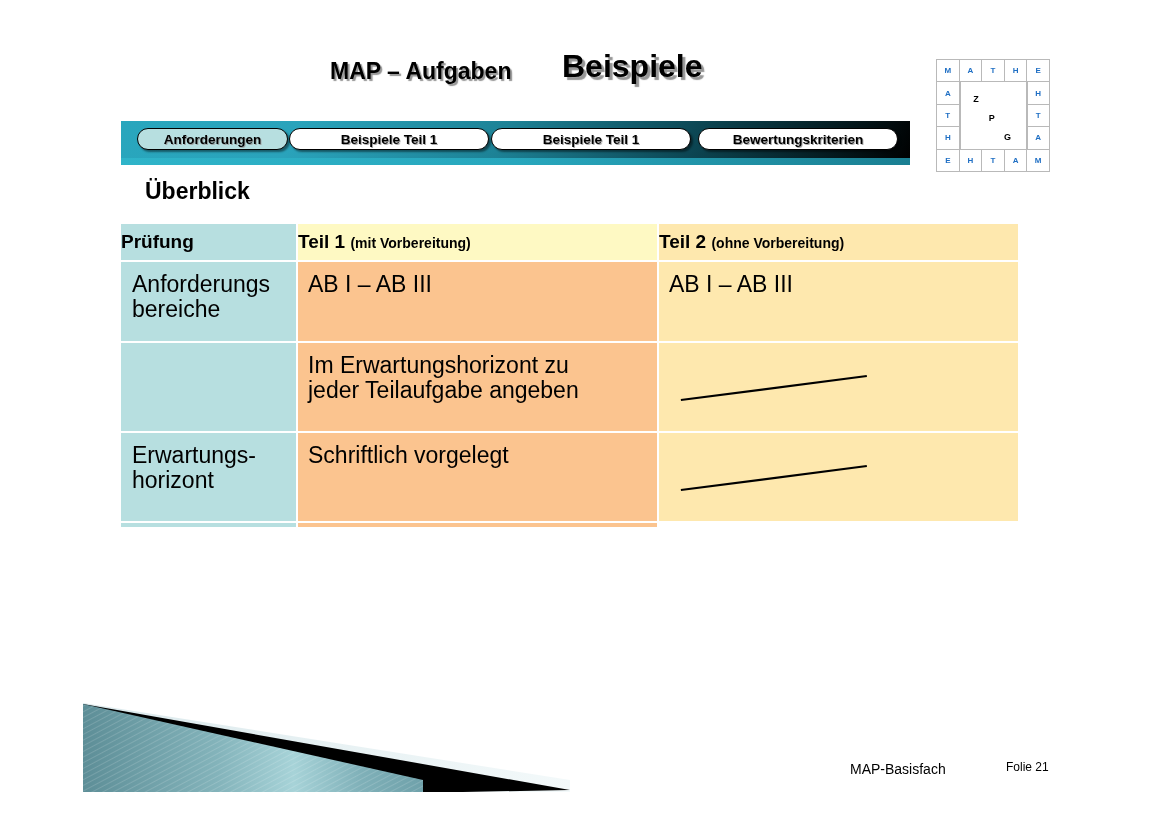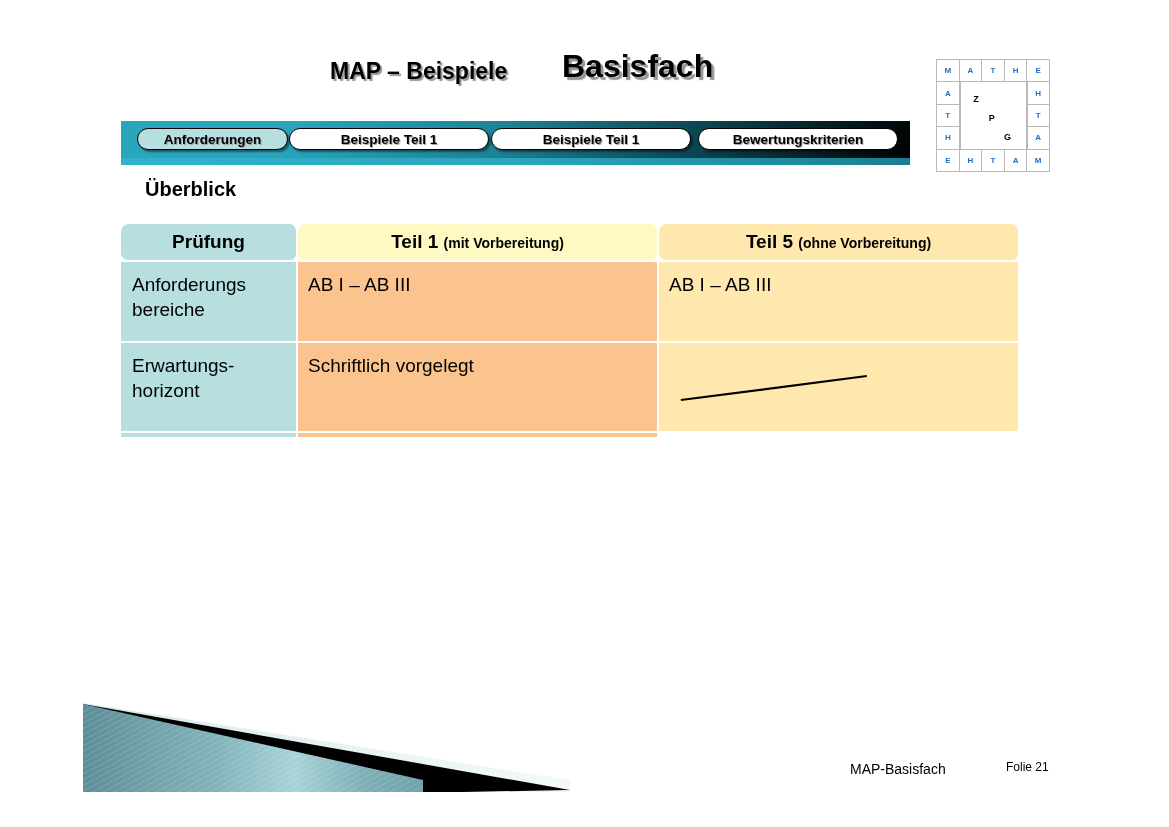--- a/index.html
+++ b/index.html
@@ -126,21 +126,21 @@
   #nav-0 { left: 16px;  width: 151px; }
   #nav-1 { left: 168px; width: 200px; }
   #nav-2 { left: 370px; width: 200px; }
   #nav-3 { left: 577px; width: 200px; }
 
   
   #section-heading {
     position: absolute;
     left: 145px;
     top: 178px;
-    font-size: 20px;
+    font-size: 23px;
     font-weight: bold;
     color: #000000;
   }
 
   
   #overview-table {
     position: absolute;
     left: 121px;
     top: 224px;
     width: 899px;
@@ -152,41 +152,40 @@
   #overview-table col.c2 { width: 361px; }
   #overview-table col.c3 { width: 361px; }
 
   #overview-table th, #overview-table td {
     padding: 0;
     vertical-align: top;
     border-right: 2px solid #ffffff;
     border-bottom: 2px solid #ffffff;
   }
   #overview-table th {
-    text-align: center;
+    text-align: left;
     vertical-align: middle;
     height: 36px;
     font-size: 19px;
     font-weight: bold;
-    border-radius: 8px;
   }
   th.head-1 { background: #b7dfe0; }
   th.head-2 { background: #fef9c3; }
   th.head-3 { background: #fee8ae; }
   .head-note {
     font-size: 14px;
     font-weight: bold;
   }
 
   td.col-1 { background: #b7dfe0; }
   td.col-2 { background: #fbc48f; }
   td.col-3 { background: #fee8ae; }
 
   .cell-text {
-    font-size: 19px;
+    font-size: 23px;
     line-height: 25px;
     padding: 10px 0 0 10px;
   }
   .cell-text.c1pad { padding-left: 11px; }
 
   tr.r1 td { height: 79px; }
   tr.r2 td { height: 88px; }
   tr.r3 td { height: 88px; }
   tr.r4 td { height: 4px; }
   tr.r4 td.col-3 { background: transparent; border-bottom: none; }
@@ -226,22 +225,22 @@
     top: 760px;
     font-size: 12px;
     color: #000000;
     white-space: nowrap;
   }
 </style>
 </head>
 <body>
 
 <div id="title-area">
-  <div id="title-main">MAP – Beispiele</div>
-  <div id="title-sub">Basisfach</div>
+  <div id="title-main">MAP – Aufgaben</div>
+  <div id="title-sub">Beispiele</div>
 </div>
 
 <div id="logo-grid">
   <table>
     <tbody>
         <tr>
       <td class="edge">M</td>
       <td class="edge">A</td>
       <td class="edge">T</td>
       <td class="edge">H</td>
@@ -303,35 +302,48 @@
   <thead>
     <tr>
       <th class="head-1">
         <span>Prüfung</span>
       </th>
       <th class="head-2">
         <span>Teil 1</span>
          <span class="head-note">(mit Vorbereitung)</span>
       </th>
       <th class="head-3">
-        <span>Teil 5</span>
+        <span>Teil 2</span>
          <span class="head-note">(ohne Vorbereitung)</span>
       </th>
     </tr>
   </thead>
   <tbody>
     <tr class="r1">
       <td class="col-1">
         <div class="cell-text c1pad">Anforderungs<br>bereiche</div>
       </td>
       <td class="col-2">
         <div class="cell-text">AB I – AB III</div>
       </td>
       <td class="col-3">
         <div class="cell-text">AB I – AB III</div>
+      </td>
+    </tr>
+    <tr class="r2">
+      <td class="col-1">
+        <div class="cell-text c1pad"></div>
+      </td>
+      <td class="col-2">
+        <div class="cell-text">Im Erwartungshorizont zu<br>jeder Teilaufgabe angeben</div>
+      </td>
+      <td class="col-3 slash-cell">
+        <svg class="slash-svg" viewBox="0 0 361 88" preserveAspectRatio="none">
+          <line x1="22" y1="57" x2="209" y2="33" stroke="#000000" stroke-width="2.2"></line>
+        </svg>
       </td>
     </tr>
     <tr class="r3">
       <td class="col-1">
         <div class="cell-text c1pad">Erwartungs-<br>horizont</div>
       </td>
       <td class="col-2">
         <div class="cell-text">Schriftlich vorgelegt</div>
       </td>
       <td class="col-3 slash-cell">

